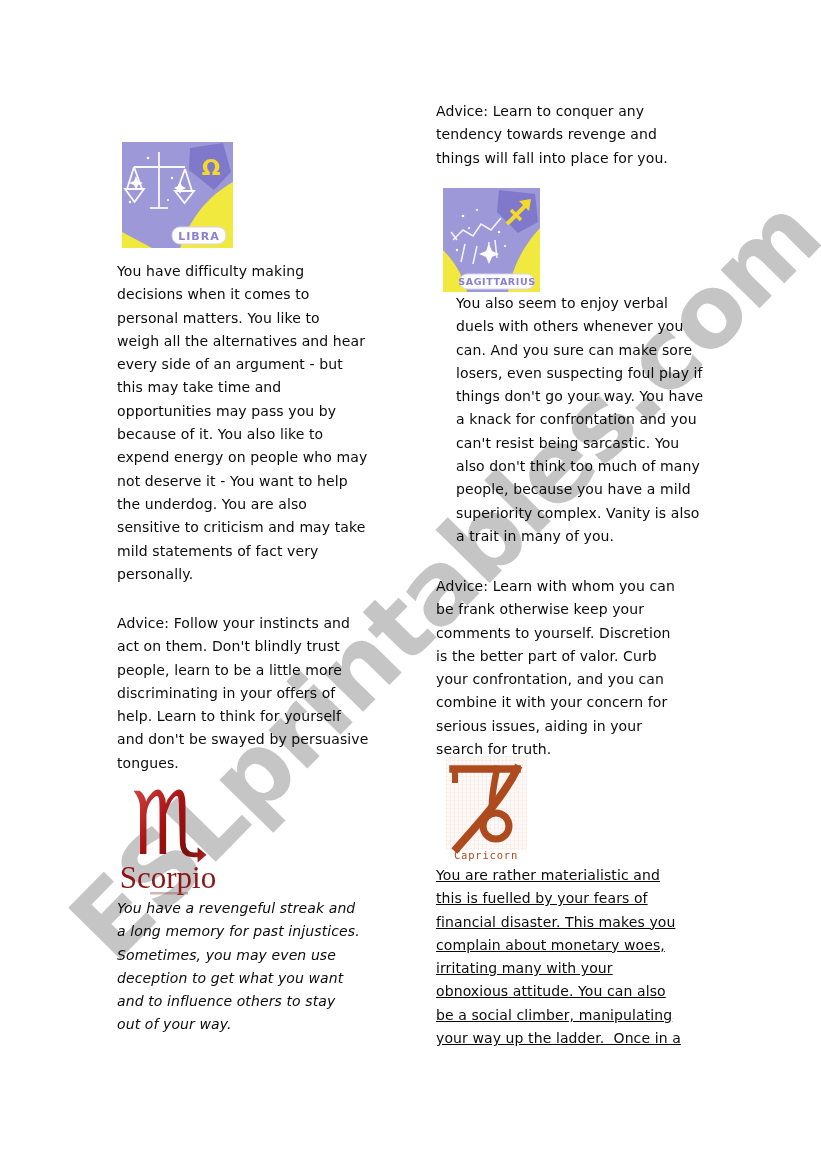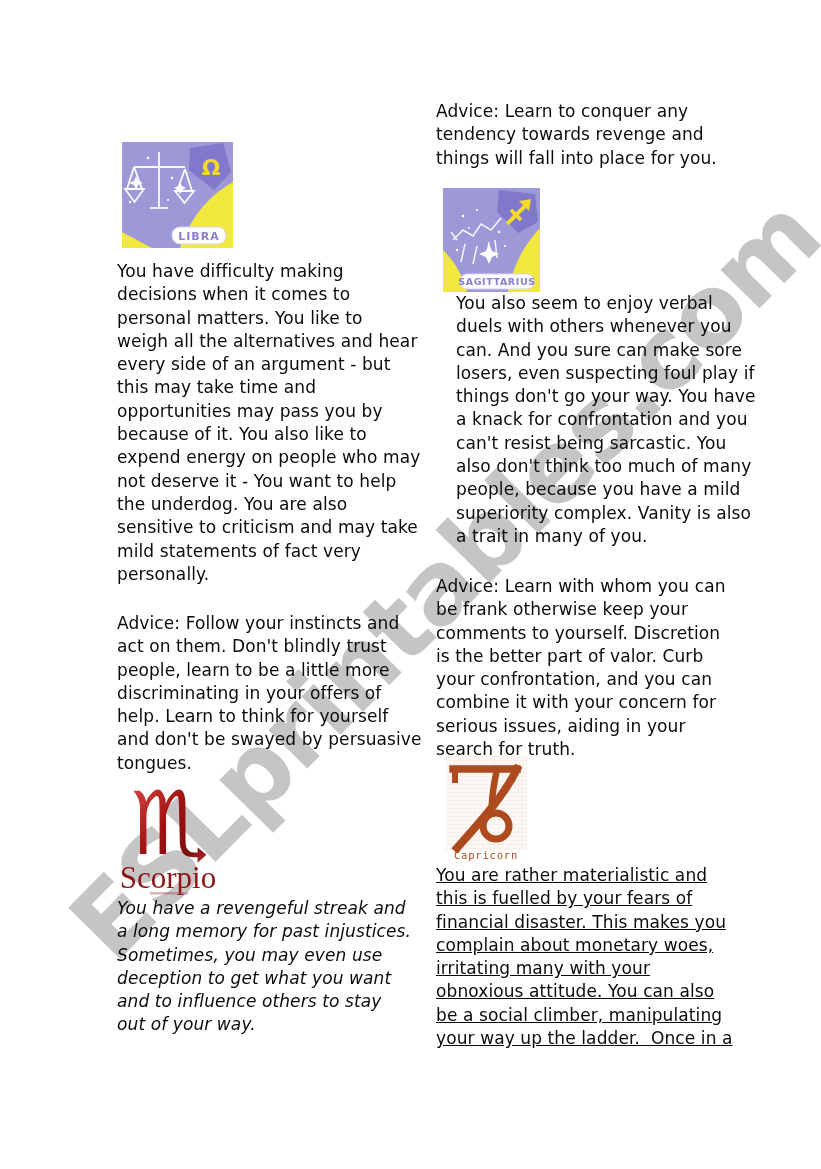--- a/index.html
+++ b/index.html
@@ -22,21 +22,21 @@
     transform:rotate(-45.5deg);
     z-index:0;
     user-select:none;
     white-space:nowrap;
   }
 
   
   .tx {
     position:absolute;
     z-index:2;
-    font-size:17px;
+    font-size:14px;
     line-height:23.3px;
     color:#0b0b0b;
     white-space:pre;
     letter-spacing:0.1px;
   }
 
   .card { position:absolute; z-index:2; }
 
   .cap-bg { fill:#fdf9f7; }
 </style>

